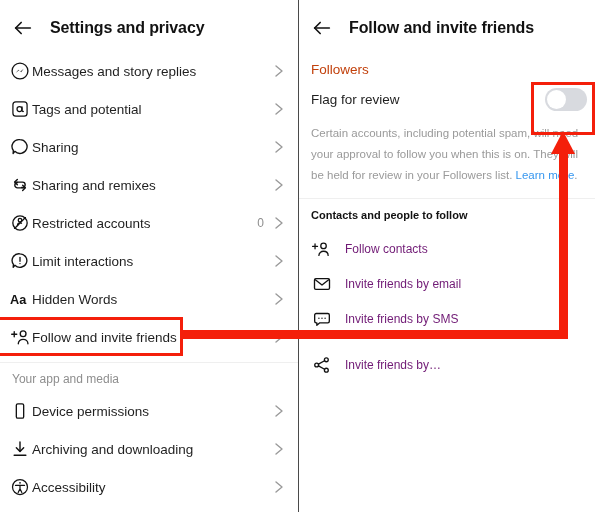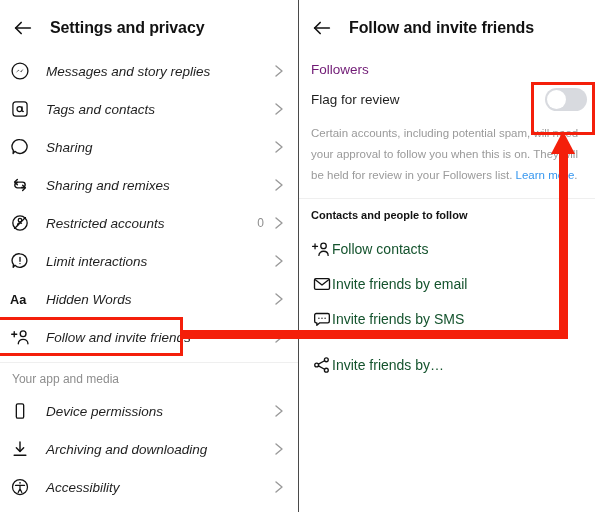--- a/index.html
+++ b/index.html
@@ -85,25 +85,23 @@
     height: 22px;
     flex: 0 0 auto;
     display: flex;
     align-items: center;
     justify-content: flex-start;
     color: #0369a1;
   }
   .row-icon svg { display: block; }
   .row-label {
     flex: 1 1 auto;
-    margin-left: 14px;
     font-size: 13.5px;
     color: #1f1f1f;
     white-space: nowrap;
-    font-style: italic;
   }
   .row-count {
     font-size: 12px;
     color: #8e8e8e;
     margin-right: 10px;
   }
   .chevron {
     width: 10px;
     height: 14px;
     flex: 0 0 auto;
@@ -124,21 +122,21 @@
 
   
   .right-body {
     position: absolute;
     top: 52px;
     left: 0;
     right: 0;
   }
   .group-heading {
     font-size: 13.5px;
-    color: #701a75;
+    color: #c2410c;
     padding: 10px 0 0 12px;
   }
   .group-heading.bold {
     font-weight: bold;
     font-size: 11px;
     color: #121212;
   }
   .toggle-row {
     height: 44px;
     display: flex;
@@ -194,22 +192,23 @@
     width: 21px;
     height: 21px;
     flex: 0 0 auto;
     display: flex;
     align-items: center;
     justify-content: center;
     color: #121212;
   }
   .contact-icon svg { display: block; }
   .contact-label {
-    font-size: 14px;
-    color: #14532d;
+    margin-left: 13px;
+    font-size: 12px;
+    color: #701a75;
     white-space: nowrap;
   }
 
   
   #annotation-layer {
     position: absolute;
     inset: 0;
     pointer-events: none;
     z-index: 50;
   }
@@ -273,21 +272,21 @@
     </div>
 
     <div class="settings-row">
       <span class="row-icon">
         <svg width="20" height="20" viewBox="0 0 24 24" fill="none" stroke="#121212" stroke-width="1.5">
           <rect x="3.5" y="3.5" width="17" height="17" rx="3.5"></rect>
           <circle cx="11.4" cy="12" r="3"></circle>
           <path d="M14.4 9.4 V13.6 c0 1.2 .9 1.6 1.6 1.3" stroke-linecap="round"></path>
         </svg>
       </span>
-      <span class="row-label">Tags and contacts</span>
+      <span class="row-label">Tags and potential</span>
       <span class="row-count"></span>
       <span class="chevron">
         <svg width="10" height="14" viewBox="0 0 10 14" fill="none" stroke="#9a9a9a" stroke-width="1.4" stroke-linecap="round" stroke-linejoin="round">
             <polyline points="2,2 8,7 2,12"></polyline>
           </svg>
       </span>
     </div>
 
     <div class="settings-row">
       <span class="row-icon">

